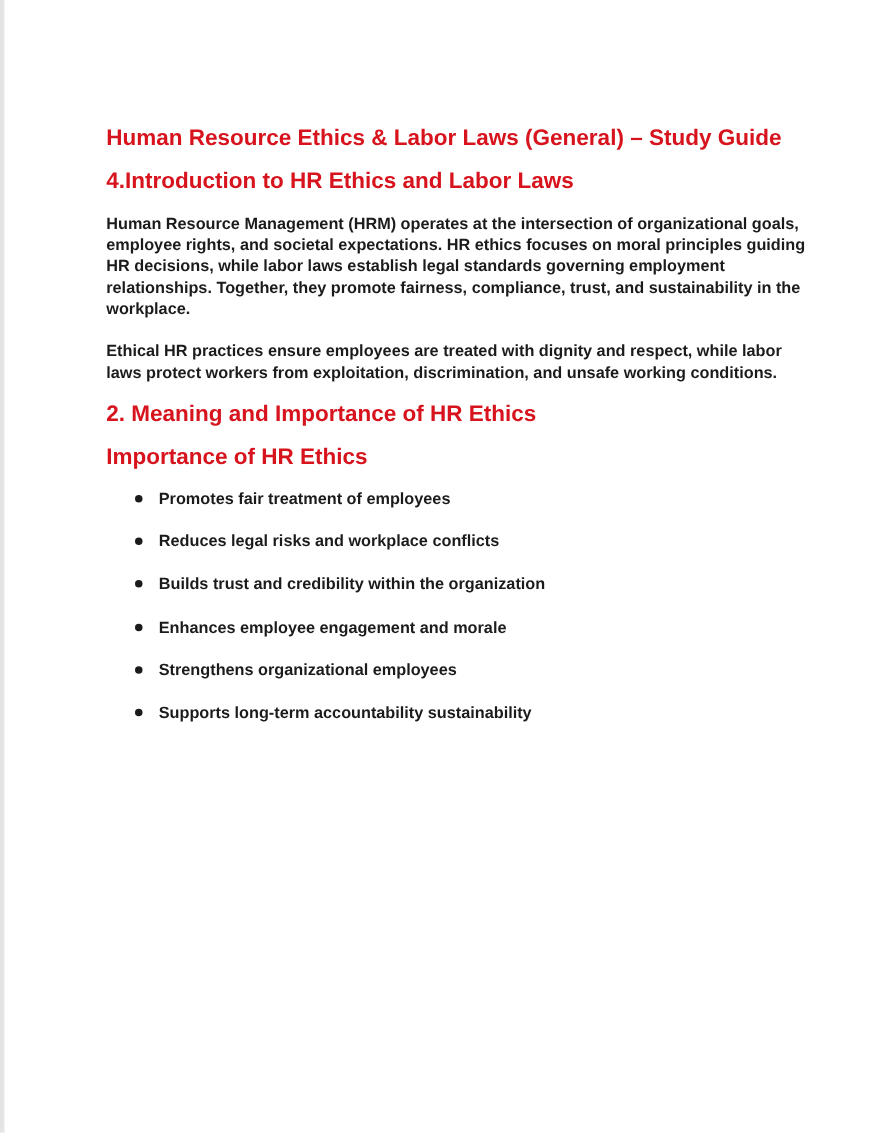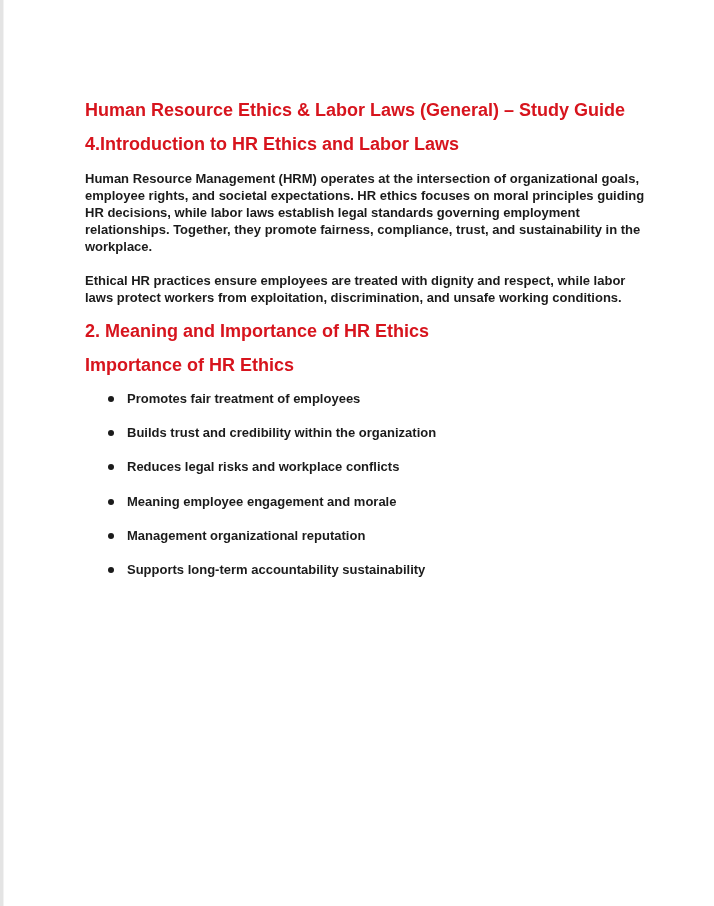--- a/index.html
+++ b/index.html
@@ -74,19 +74,19 @@
 
   <div class="heading">4.Introduction to HR Ethics and Labor Laws</div>
   <div class="para">Human Resource Management (HRM) operates at the intersection of organizational goals, employee rights, and societal expectations. HR ethics focuses on moral principles guiding HR decisions, while labor laws establish legal standards governing employment relationships. Together, they promote fairness, compliance, trust, and sustainability in the workplace.</div>
   <div class="para">Ethical HR practices ensure employees are treated with dignity and respect, while labor laws protect workers from exploitation, discrimination, and unsafe working conditions.</div>
 
   <div class="heading">2. Meaning and Importance of HR Ethics</div>
   <div class="heading">Importance of HR Ethics</div>
 
   <ul class="bullets">
     <li><span class="dot"></span><span>Promotes fair treatment of employees</span></li>
+    <li><span class="dot"></span><span>Reduces legal risks and workplace conflicts</span></li>
     <li><span class="dot"></span><span>Builds trust and credibility within the organization</span></li>
-    <li><span class="dot"></span><span>Reduces legal risks and workplace conflicts</span></li>
-    <li><span class="dot"></span><span>Meaning employee engagement and morale</span></li>
-    <li><span class="dot"></span><span>Management organizational reputation</span></li>
+    <li><span class="dot"></span><span>Enhances employee engagement and morale</span></li>
+    <li><span class="dot"></span><span>Strengthens organizational employees</span></li>
     <li><span class="dot"></span><span>Supports long-term accountability sustainability</span></li>
   </ul>
 </div>
 
 </body></html>

